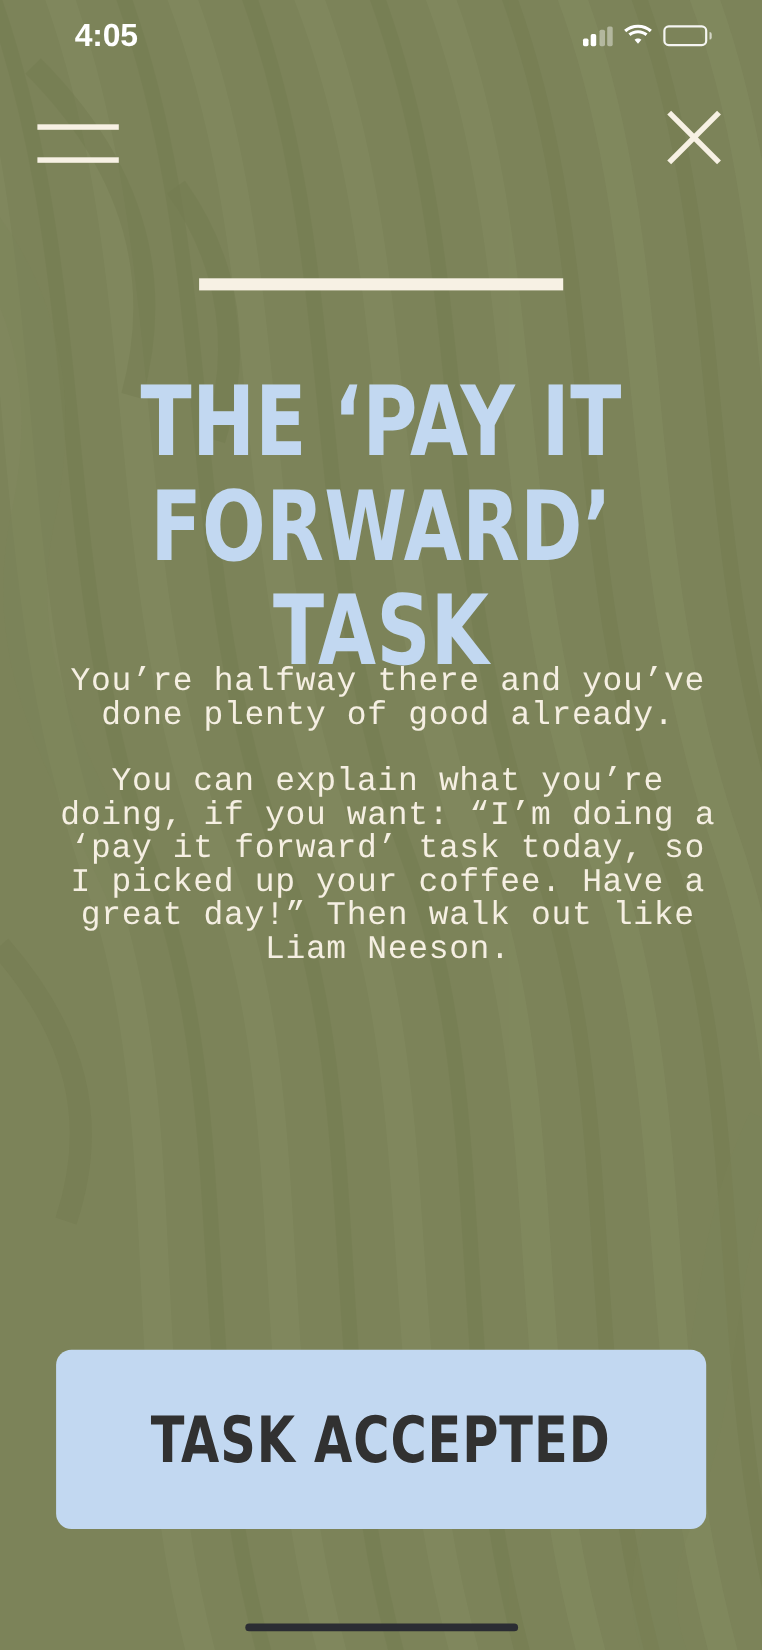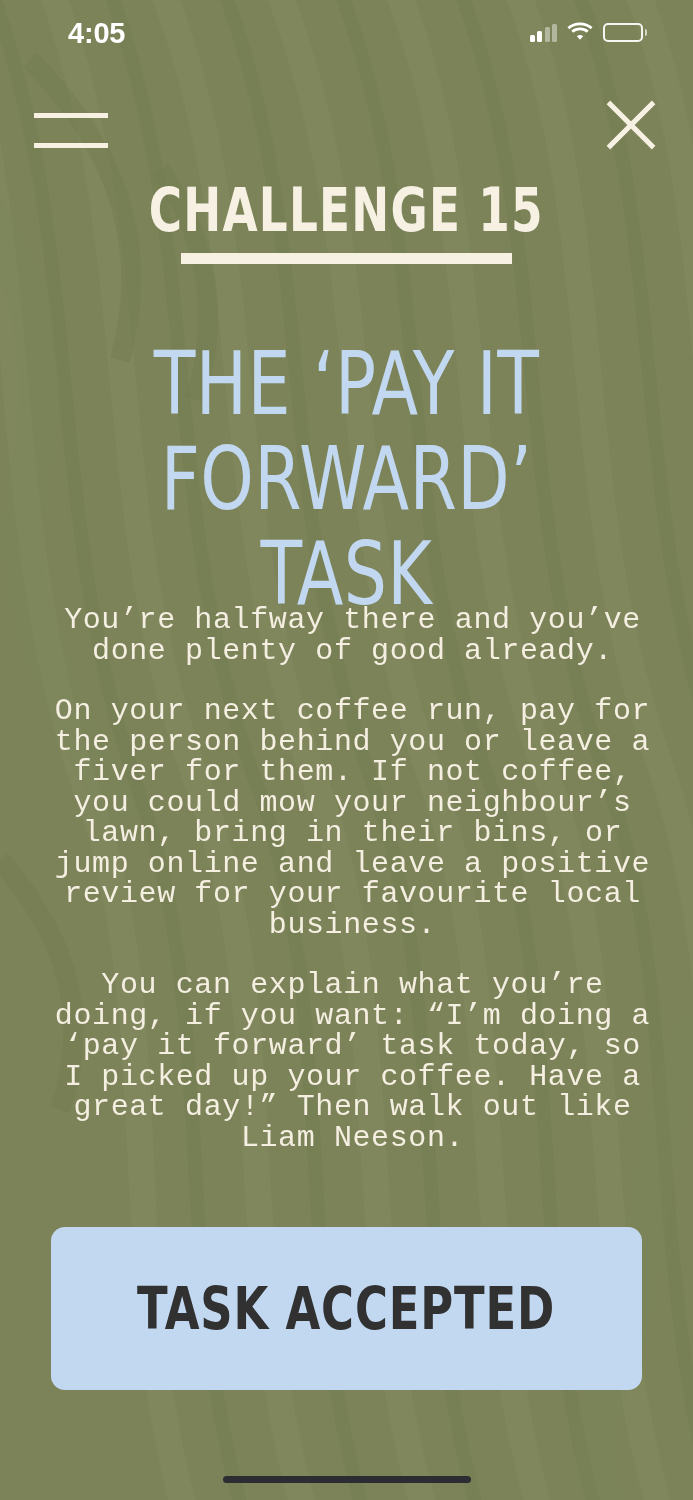--- a/index.html
+++ b/index.html
@@ -156,21 +156,21 @@
     background: #f7f1e4;
   }
 
   #headline {
     position: absolute;
     top: 336px;
     left: 28px; right: 28px;
     text-align: center;
     color: #c2d8f1;
     font-family: "Liberation Sans Narrow", "DejaVu Sans Condensed", "Liberation Sans", sans-serif;
-    font-weight: normal;
+    font-weight: bold;
     font-size: 88px;
     line-height: 95px;
     letter-spacing: 0.5px;
   }
   #headline .hl-line { display:block; transform: scaleX(0.86); }
 
   
   #body-copy {
     position: absolute;
     top: 605px;
@@ -295,33 +295,29 @@
       <span class="bar b2"></span>
     </div>
     <div id="close-button">
       <span class="s1"></span>
       <span class="s2"></span>
     </div>
   </div>
 
   <div id="content">
 
-    <div id="eyebrow-wrap">
-      <span id="eyebrow">CHALLENGE 15</span>
-    </div>
     <div id="eyebrow-rule"></div>
 
     <h1 id="headline">
       <span class="hl-line">THE ‘PAY IT</span>
       <span class="hl-line">FORWARD’ TASK</span>
     </h1>
 
     <div id="body-copy">
       <p>You’re halfway there and you’ve done plenty of good already.</p>
-      <p>On your next coffee run, pay for the person behind you or leave a fiver for them. If not coffee, you could mow your neighbour’s lawn, bring in their bins, or jump online and leave a positive review for your favourite local business.</p>
       <p>You can explain what you’re doing, if you want: “I’m doing a ‘pay it forward’ task today, so I picked up your coffee. Have a great day!” Then walk out like Liam Neeson.</p>
     </div>
 
     <div id="cta-button">
       <span id="cta-label">TASK ACCEPTED</span>
     </div>
 
   </div>
 
   <div id="home-indicator"></div>

